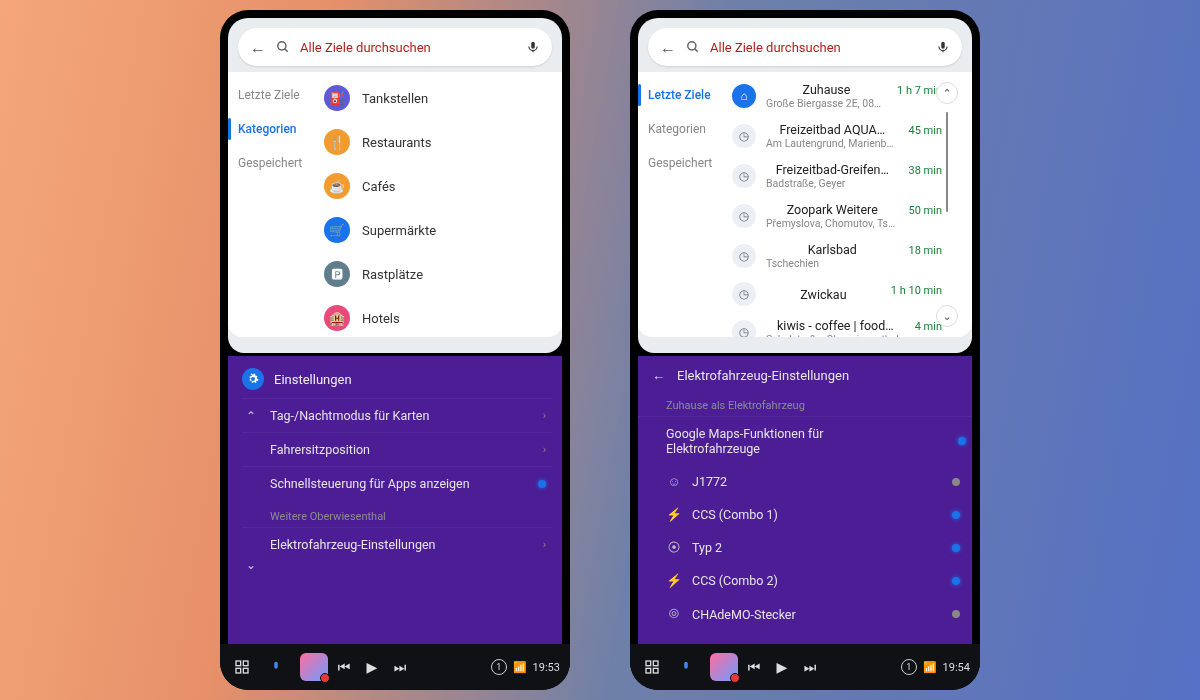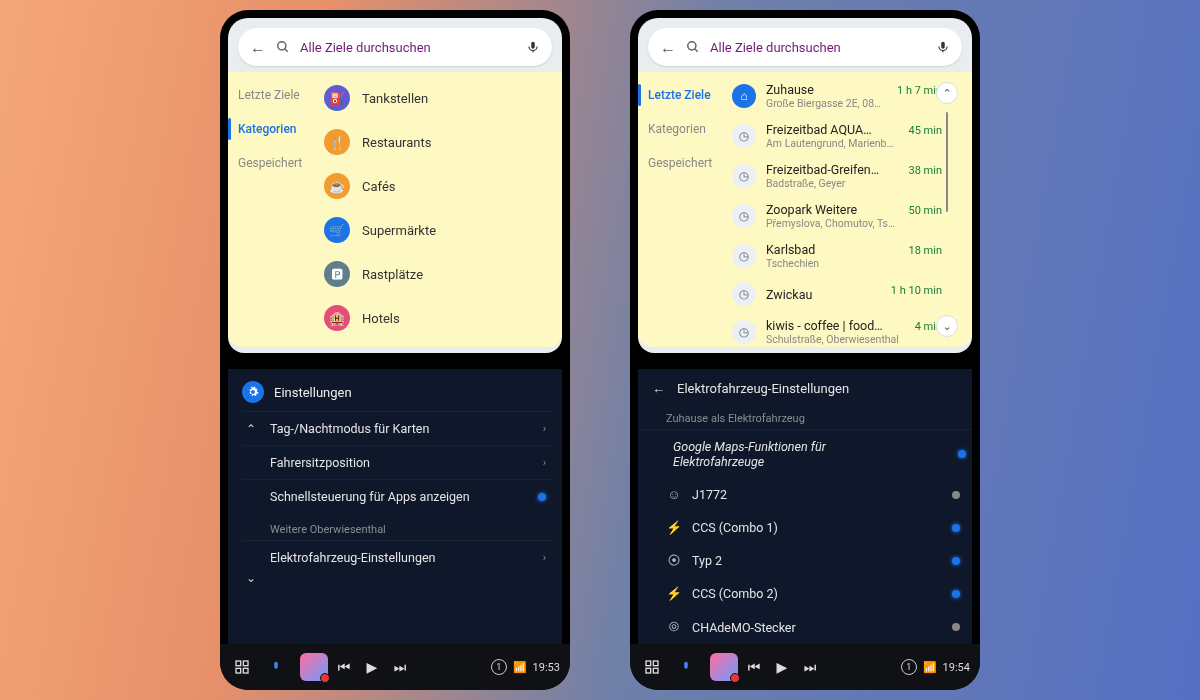--- a/index.html
+++ b/index.html
@@ -27,38 +27,38 @@
   }
   .searchbar {
     margin: 10px 10px 6px 10px;
     background: #fff; border-radius: 22px;
     height: 38px;
     display: flex; align-items: center;
     padding: 0 12px; gap: 10px;
     box-shadow: 0 1px 2px rgba(0,0,0,0.12);
     color: #555;
   }
-  .search-placeholder { flex: 1; color: #701a75; font-size: 13px; }
-  .tabs-body { flex: 1; display: flex; overflow: hidden; background: #fef9c3; margin: 0 0 6px 0; border-radius: 0 0 14px 14px;}
+  .search-placeholder { flex: 1; color: #b91c1c; font-size: 13px; }
+  .tabs-body { flex: 1; display: flex; overflow: hidden; background: #ffffff; margin: 0 0 16px 0; border-radius: 0 0 14px 14px;}
   .tabs-col { width: 92px; padding-top: 6px; }
   .tab-item { font-size: 12px; color: #888; padding: 10px 0 10px 10px; position: relative;}
   .tab-item.active { color: #1a73e8; font-weight: 500; }
   .tab-item.active::before { content:""; position:absolute; left:0; top:6px; bottom:6px; width:3px; background:#1a73e8; border-radius:2px;}
   .list-col { flex:1; display:flex; flex-direction:column; padding-top:4px; padding-right:8px; overflow:hidden;}
   .cat-row { display:flex; align-items:center; gap:12px; padding:9px 4px; font-size:13px; color:#333;}
   .cat-icon { width:26px; height:26px; border-radius:50%; display:flex; align-items:center; justify-content:center; color:#fff; font-size:13px; }
   .dest-row { display:flex; align-items:center; gap:10px; padding:6px 2px; }
   .dest-icon { width:24px; height:24px; border-radius:50%; background:#eceff3; display:flex; align-items:center; justify-content:center; color:#6b7280; font-size:12px; flex-shrink:0;}
   .dest-icon.home { background:#1a73e8; color:#fff; }
   .dest-main { flex:1; min-width:0; }
-  .dest-title { font-size:12.5px; color:#222; white-space:nowrap; overflow:hidden; text-overflow:ellipsis; }
+  .dest-title { font-size:12.5px; color:#222; white-space:nowrap; overflow:hidden; text-overflow:ellipsis;text-align:center; }
   .dest-sub { font-size:10.5px; color:#888; white-space:nowrap; overflow:hidden; text-overflow:ellipsis; }
   .dest-time { font-size:11px; color:#188038; white-space:nowrap; align-self:flex-start; margin-top:2px;}
   .scroll-btn { position:absolute; right:14px; width:22px; height:22px; border-radius:50%; background:#fff; border:1px solid #ddd; display:flex; align-items:center; justify-content:center; font-size:11px; color:#555;}
-  .bottom-area { flex:1; background:#0f172a; color:#e5e5e5; margin-top:16px; display:flex; flex-direction:column; font-size:13px; overflow:hidden;}
+  .bottom-area { flex:1; background:#4c1d95; color:#e5e5e5; margin-top:3px; display:flex; flex-direction:column; font-size:13px; overflow:hidden;}
   .settings-header { display:flex; align-items:center; gap:10px; padding:12px 14px 8px 14px; font-size:13px; color:#eee;}
   .gear-badge { width:22px; height:22px; border-radius:50%; background:#1a73e8; display:flex; align-items:center; justify-content:center; font-size:12px;}
   .set-list { padding: 0 10px 0 14px; display:flex; flex-direction:column; }
   .set-row { display:flex; align-items:center; padding:9px 6px 9px 28px; border-top:1px solid rgba(255,255,255,0.05); font-size:12.5px; position:relative; gap:10px;}
   .set-row .caret { margin-left:auto; color:#888; font-size:11px;}
   .collapse-caret { position:absolute; left:4px; color:#ccc; font-size:12px;}
   .group-label { font-size:11px; color:#8a8d91; padding:10px 6px 4px 28px; }
   .toggle { width:8px; height:8px; border-radius:50%; margin-left:auto;}
   .toggle.on { background:#1a73e8; box-shadow:0 0 4px #1a73e8; }
   .toggle.off { background:#888; }
@@ -280,21 +280,21 @@
       <div style="position:absolute; right:24px; top:40px; width:2px; height:100px; background:#888; border-radius:2px;"></div>
     </div>
   </div>
 
   <div class="bottom-area">
     <div class="ev-header">
       <span>←</span>
       <span>Elektrofahrzeug-Einstellungen</span>
     </div>
     <div class="group-label" style="padding-left:28px;">Zuhause als Elektrofahrzeug</div>
-    <div class="set-row" style="padding-left:35px;font-style:italic;">
+    <div class="set-row" style="padding-left:28px;">
       <span style="max-width:230px;">Google Maps-Funktionen für Elektrofahrzeuge</span>
       <span class="toggle on"></span>
     </div>
     <div id="plug-list">
         <div class="plug-row">
           <span class="plug-icon">☺</span>
           <span>J1772</span>
           <span class="toggle off"></span>
         </div>
         <div class="plug-row">

